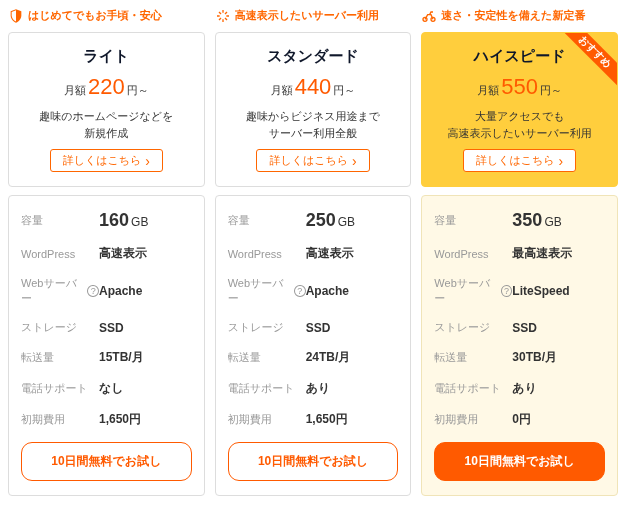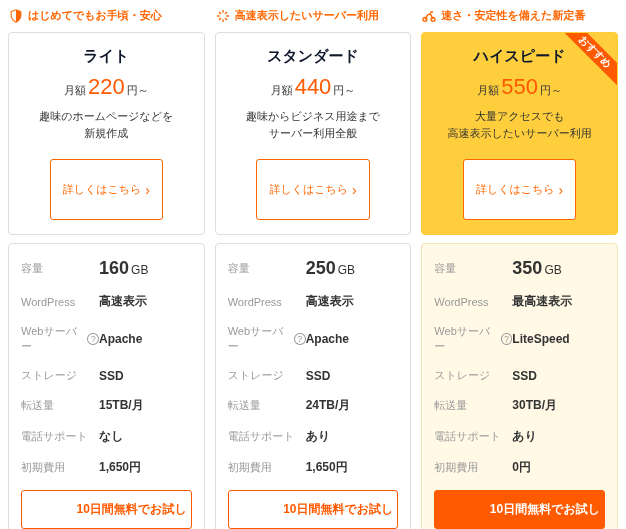--- a/index.html
+++ b/index.html
@@ -8,33 +8,33 @@
 .plan{flex:1;display:flex;flex-direction:column;position:relative}
 .tagline{display:flex;align-items:flex-start;gap:4px;font-size:11px;font-weight:bold;color:#ff6600;margin-bottom:6px;height:18px}
 .tagline svg{width:16px;height:16px;flex-shrink:0}
 .card{border:1px solid #ddd;border-radius:4px;padding:14px 12px 14px;text-align:center;background:#fff;position:relative}
 .card.featured{background:#ffce3d;border-color:#ffce3d}
 .ribbon{position:absolute;top:0;right:0;width:56px;height:56px;overflow:hidden}
 .ribbon span{position:absolute;display:block;width:80px;background:#ff5a00;color:#fff;font-size:10px;font-weight:bold;text-align:center;line-height:16px;transform:rotate(45deg);top:11px;right:-18px}
 .plan-name{font-size:15px;font-weight:bold;color:#0f172a;margin-bottom:8px}
 .price-line{font-size:11px;color:#333;margin-bottom:8px}
 .price-line .amount{font-size:22px;font-weight:normal;color:#ff5a00;margin:8px 2px}
-.desc{font-size:11px;color:#333;line-height:1.5;margin-bottom:18px}
-.more{display:inline-flex;align-items:center;gap:4px;border:1px solid #ff6600;color:#ff6600;background:#fff;font-size:11px;padding:22px 12px;border-radius:3px;cursor:pointer}
+.desc{font-size:11px;color:#333;line-height:1.5;margin-bottom:8px}
+.more{display:inline-flex;align-items:center;gap:4px;border:1px solid #ff6600;color:#ff6600;background:#fff;font-size:11px;padding:3px 12px;border-radius:3px;cursor:pointer}
 .more::after{content:"›";font-size:14px;line-height:1}
 .specs{border:1px solid #ddd;border-radius:4px;margin-top:8px;padding:14px 12px;background:#fff}
 .featured-specs{background:#fff9e6;border-color:#f0e4b8}
 .spec{display:flex;align-items:center;margin-bottom:14px;font-size:11px}
 .spec:last-of-type{margin-bottom:16px}
 .spec .label{color:#999;width:78px;flex-shrink:0;display:flex;align-items:center;gap:2px}
 .spec .value{color:#333;font-weight:bold;font-size:12px}
 .spec .big{font-size:18px;font-weight:bold}
 .spec .unit{font-size:12px;font-weight:normal;margin-left:2px}
 .q{display:inline-flex;width:12px;height:12px;border:1px solid #999;border-radius:50%;font-size:9px;align-items:center;justify-content:center;color:#999}
-.trial{border:1px solid #ff5a00;color:#ff5a00;background:#fff;font-size:12px;font-weight:bold;text-align:right;padding:10px 4px;border-radius:3px;cursor:pointer}
+.trial{border:1px solid #ff5a00;color:#ff5a00;background:#fff;font-size:12px;font-weight:bold;text-align:center;padding:10px 4px;border-radius:11px;cursor:pointer}
 .trial.solid{background:#ff5a00;color:#fff}
 </style>
 </head>
 <body>
 
 <div class="plans">
 
   <div class="plan">
     <div class="tagline">
       <svg viewBox="0 0 24 24" fill="#ff6600">

